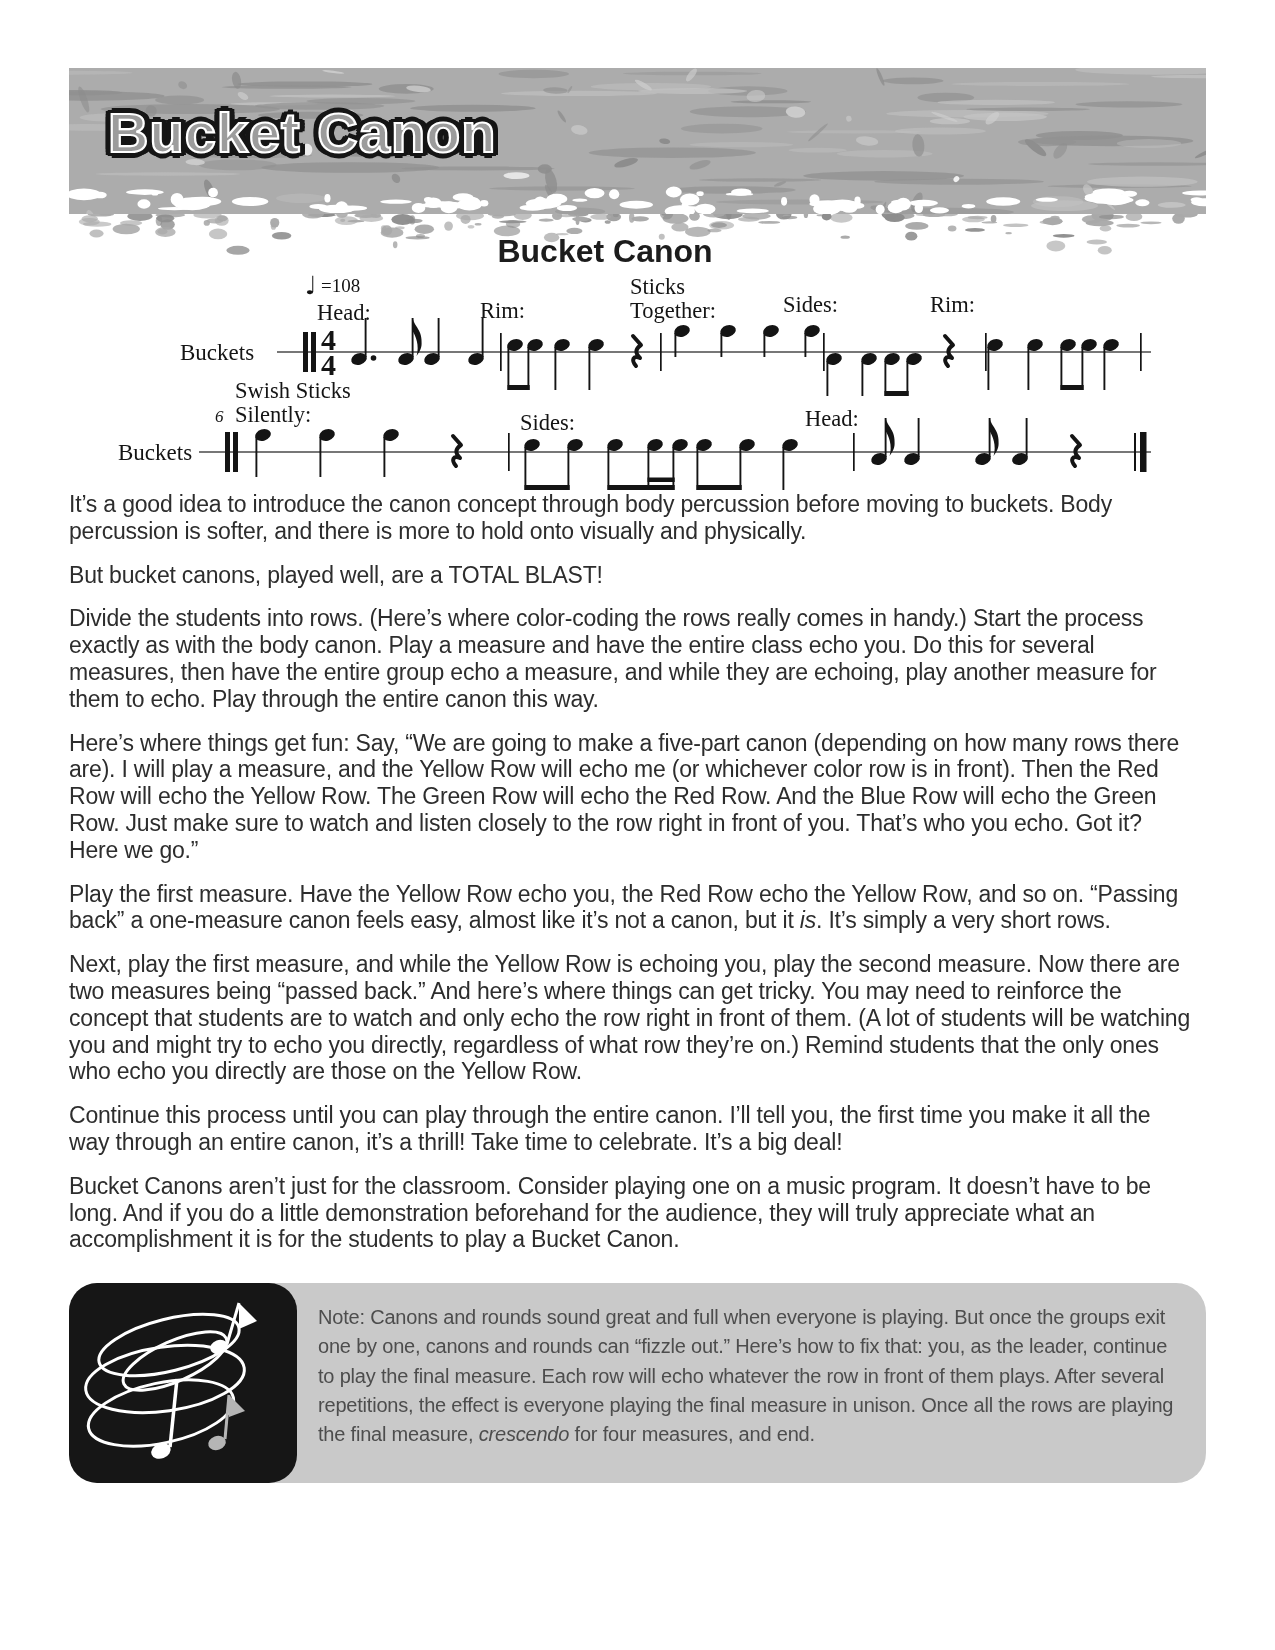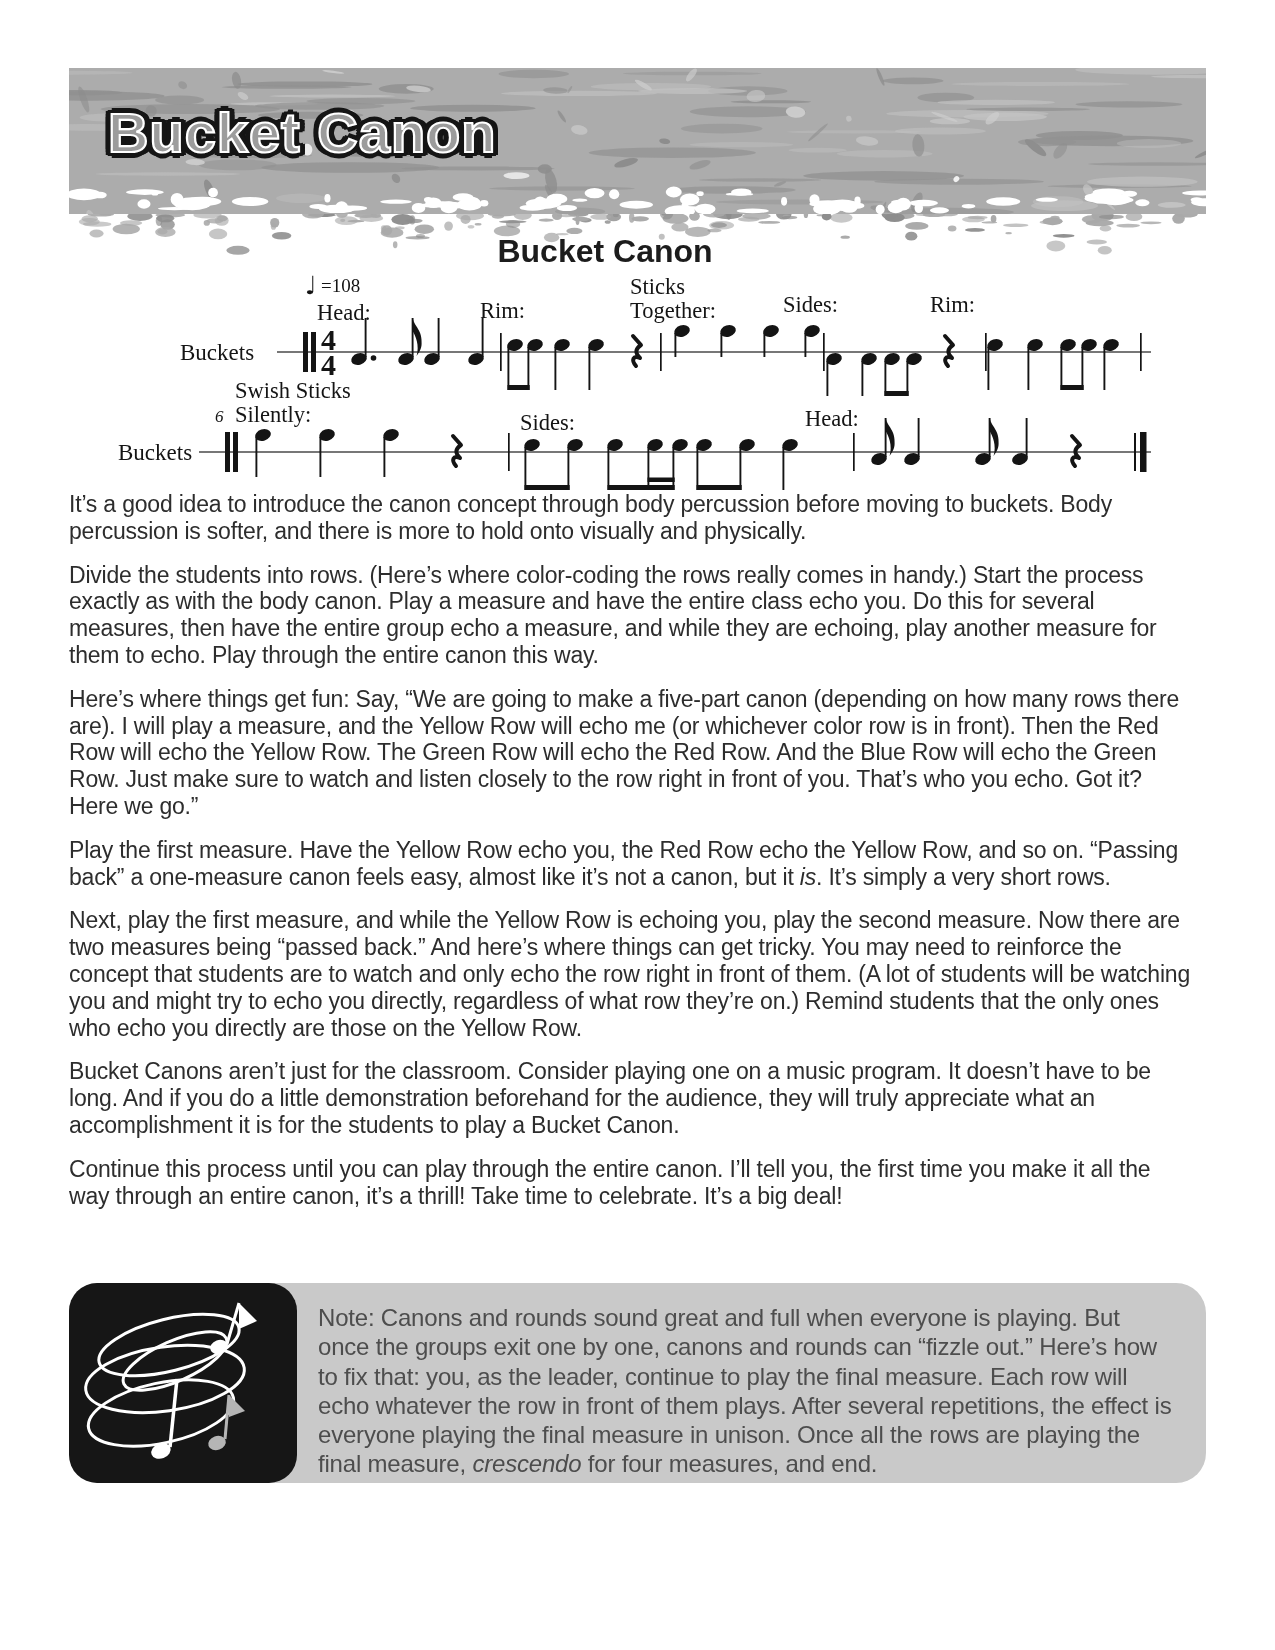--- a/index.html
+++ b/index.html
@@ -19,21 +19,21 @@
   .staffwrap{position:absolute;left:69px;}
   #staff1{top:268px;}
   #staff2{top:382px;}
   #paras{position:absolute;left:69px;top:491px;width:1140px;color:#2d2d2d;}
   #paras p{margin:0 16px 17px 0;font-size:23px;line-height:26.8px;letter-spacing:-0.2px;}
   #paras p:nth-child(9){margin-top:11px;}
   #note-box{position:absolute;left:69px;top:1283px;width:1137px;height:200px;
         background:#c9c9c9;border-radius:30px;}
   #note-icon{position:absolute;left:0;top:0;}
   #note-text{position:absolute;left:249px;top:20px;right:30px;color:#4d4d4d;
-        font-size:24px;line-height:29.3px;letter-spacing:-0.2px;}
+        font-size:20px;line-height:29.3px;letter-spacing:-0.2px;}
   #footer-band{top:1502px;height:58px;}
   #page-circle{position:absolute;left:573px;top:1498px;width:62px;height:62px;background:#fff;
         border-radius:50%;text-align:center;line-height:62px;font-size:27px;font-weight:bold;color:#111;}
 </style>
 </head>
 <body>
 
 <div id="page">
   <div class="band" id="header-band"><svg width="1137" height="146" viewBox="0 0 1137 146">
         <rect x="0" y="0" width="1137" height="146" fill="#acacac"></rect>
@@ -613,26 +613,27 @@
         <ellipse cx="914" cy="77" rx="8" ry="5.7" fill="#141414" transform="rotate(-18 914 77)"></ellipse>
         <line x1="920.6" y1="75" x2="920.6" y2="36" stroke="#141414" stroke-width="1.9"></line>
         <path d="M 920.6 36 C 922.6 45 930.6 48 929.6 62 C 929.6 67 926.6 71 924.6 74 C 927.6 63 923.6 54 920.6 49 Z" fill="#141414"></path>
         <ellipse cx="951" cy="77" rx="8" ry="5.7" fill="#141414" transform="rotate(-18 951 77)"></ellipse>
         <line x1="957.6" y1="75" x2="957.6" y2="36" stroke="#141414" stroke-width="1.9"></line>
         <path d="M 1003 54 L 1011 63 C 1005 67 1005 71 1010 76 C 1003 73 1001 78 1006 84" stroke="#141414" stroke-width="4" fill="none" stroke-linecap="round" stroke-linejoin="round"></path>
       </svg></div>
 
   <div id="paras">
       <p><span>It’s a good idea to introduce the canon concept through body percussion before moving to buckets. Body percussion is softer, and there is more to hold onto visually and physically.</span></p>
+      <p><span>But bucket canons, played well, are a TOTAL BLAST!</span></p>
       <p><span>Divide the students into rows. (Here’s where color-coding the rows really comes in handy.) Start the process exactly as with the body canon. Play a measure and have the entire class echo you. Do this for several measures, then have the entire group echo a measure, and while they are echoing, play another measure for them to echo. Play through the entire canon this way.</span></p>
       <p><span>Here’s where things get fun: Say, “We are going to make a five-part canon (depending on how many rows there are). I will play a measure, and the Yellow Row will echo me (or whichever color row is in front). Then the Red Row will echo the Yellow Row. The Green Row will echo the Red Row. And the Blue Row will echo the Green Row. Just make sure to watch and listen closely to the row right in front of you. That’s who you echo. Got it? Here we go.”</span></p>
       <p><span>Play the first measure. Have the Yellow Row echo you, the Red Row echo the Yellow Row, and so on. “Passing back” a one-measure canon feels easy, almost like it’s not a canon, but it </span><span style="font-style: italic;">is</span><span>. It’s simply a very short rows.</span></p>
       <p><span>Next, play the first measure, and while the Yellow Row is echoing you, play the second measure. Now there are two measures being “passed back.” And here’s where things can get tricky. You may need to reinforce the concept that students are to watch and only echo the row right in front of them. (A lot of students will be watching you and might try to echo you directly, regardless of what row they’re on.) Remind students that the only ones who echo you directly are those on the Yellow Row.</span></p>
+      <p><span>Continue this process until you can play through the entire canon. I’ll tell you, the first time you make it all the way through an entire canon, it’s a thrill! Take time to celebrate. It’s a big deal!</span></p>
       <p><span>Bucket Canons aren’t just for the classroom. Consider playing one on a music program. It doesn’t have to be long. And if you do a little demonstration beforehand for the audience, they will truly appreciate what an accomplishment it is for the students to play a Bucket Canon.</span></p>
-      <p><span>Continue this process until you can play through the entire canon. I’ll tell you, the first time you make it all the way through an entire canon, it’s a thrill! Take time to celebrate. It’s a big deal!</span></p>
     </div>
 
   <div id="note-box">
     <svg id="note-icon" width="228" height="200" viewBox="0 0 228 200">
       <rect x="0" y="0" width="228" height="200" rx="28" fill="#161616"></rect>
       <g fill="none" stroke="#ffffff" stroke-width="3">
         <ellipse cx="100" cy="62" rx="72" ry="26" transform="rotate(-14 100 62)"></ellipse>
         <ellipse cx="96" cy="96" rx="80" ry="32" transform="rotate(-8 96 96)"></ellipse>
         <ellipse cx="92" cy="130" rx="74" ry="30" transform="rotate(-12 92 130)"></ellipse>
         <ellipse cx="106" cy="78" rx="56" ry="20" transform="rotate(-24 106 78)"></ellipse>

